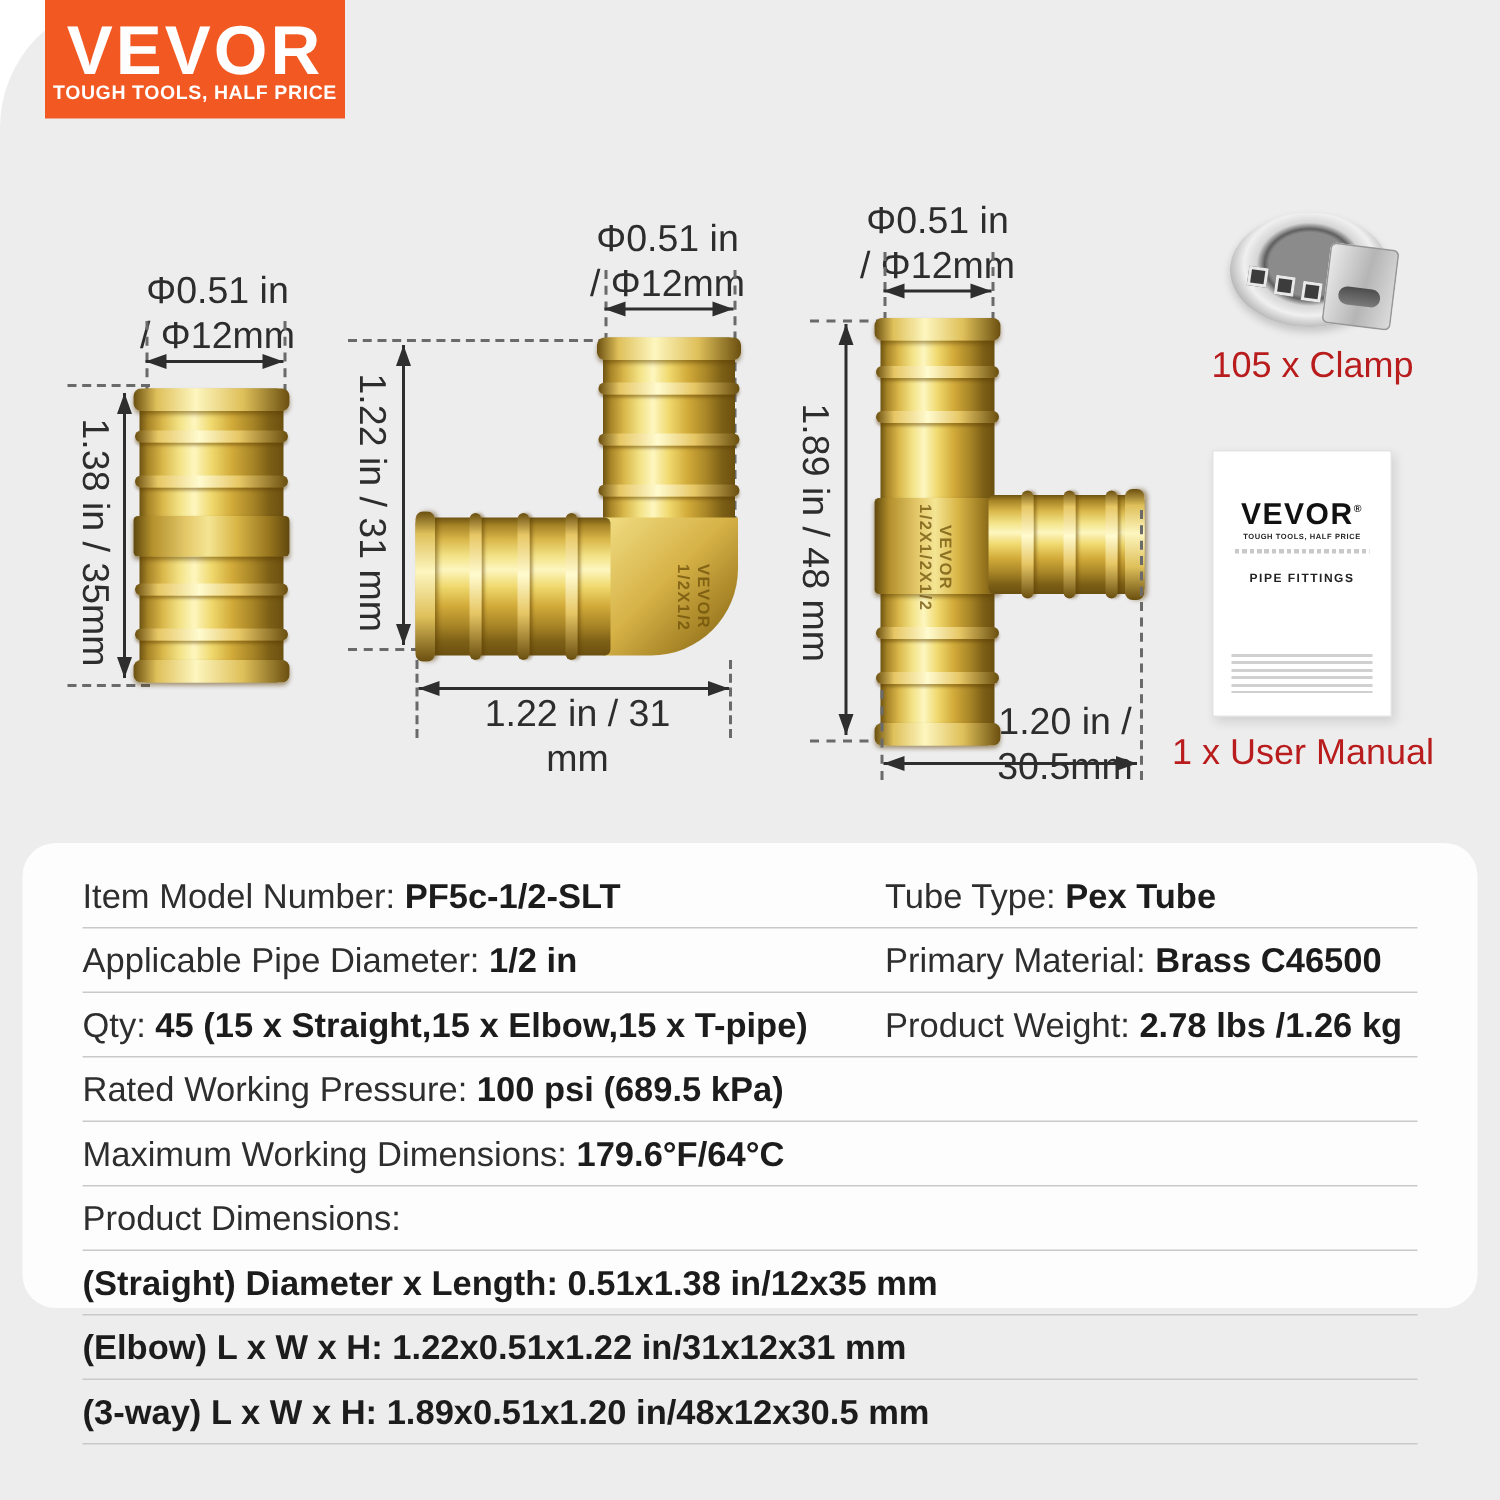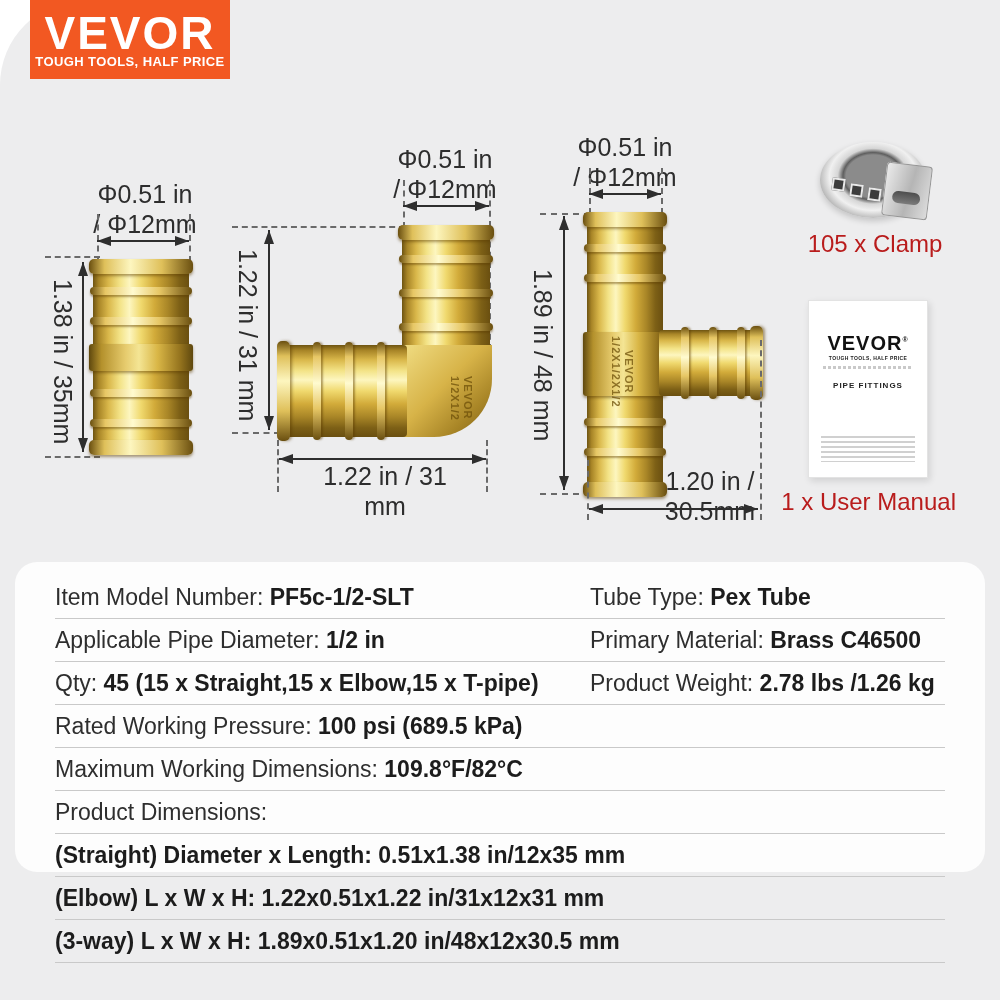--- a/index.html
+++ b/index.html
@@ -217,21 +217,21 @@
       <div class="cell-right"><span class="lab">Primary Material: </span><span class="val">Brass C46500</span></div>
     </div>
     <div class="spec-row">
       <div class="cell-left"><span class="lab">Qty: </span><span class="val">45 (15 x Straight,15 x Elbow,15 x T-pipe)</span></div>
       <div class="cell-right"><span class="lab">Product Weight: </span><span class="val">2.78 lbs /1.26 kg</span></div>
     </div>
     <div class="spec-row">
       <div class="cell-left" style="width:auto;"><span class="lab">Rated Working Pressure: </span><span class="val">100 psi (689.5 kPa)</span></div>
     </div>
     <div class="spec-row">
-      <div class="cell-left" style="width:auto;"><span class="lab">Maximum Working Dimensions: </span><span class="val">109.8°F/82°C</span></div>
+      <div class="cell-left" style="width:auto;"><span class="lab">Maximum Working Dimensions: </span><span class="val">179.6°F/64°C</span></div>
     </div>
     <div class="spec-row">
       <div class="cell-left" style="width:auto;"><span class="lab">Product Dimensions:</span><span class="val"></span></div>
     </div>
     <div class="spec-row">
       <div class="cell-left" style="width:auto;"><span class="lab"></span><span class="val">(Straight) Diameter x Length: 0.51x1.38 in/12x35 mm</span></div>
     </div>
     <div class="spec-row">
       <div class="cell-left" style="width:auto;"><span class="lab"></span><span class="val">(Elbow) L x W x H: 1.22x0.51x1.22 in/31x12x31 mm</span></div>
     </div>

